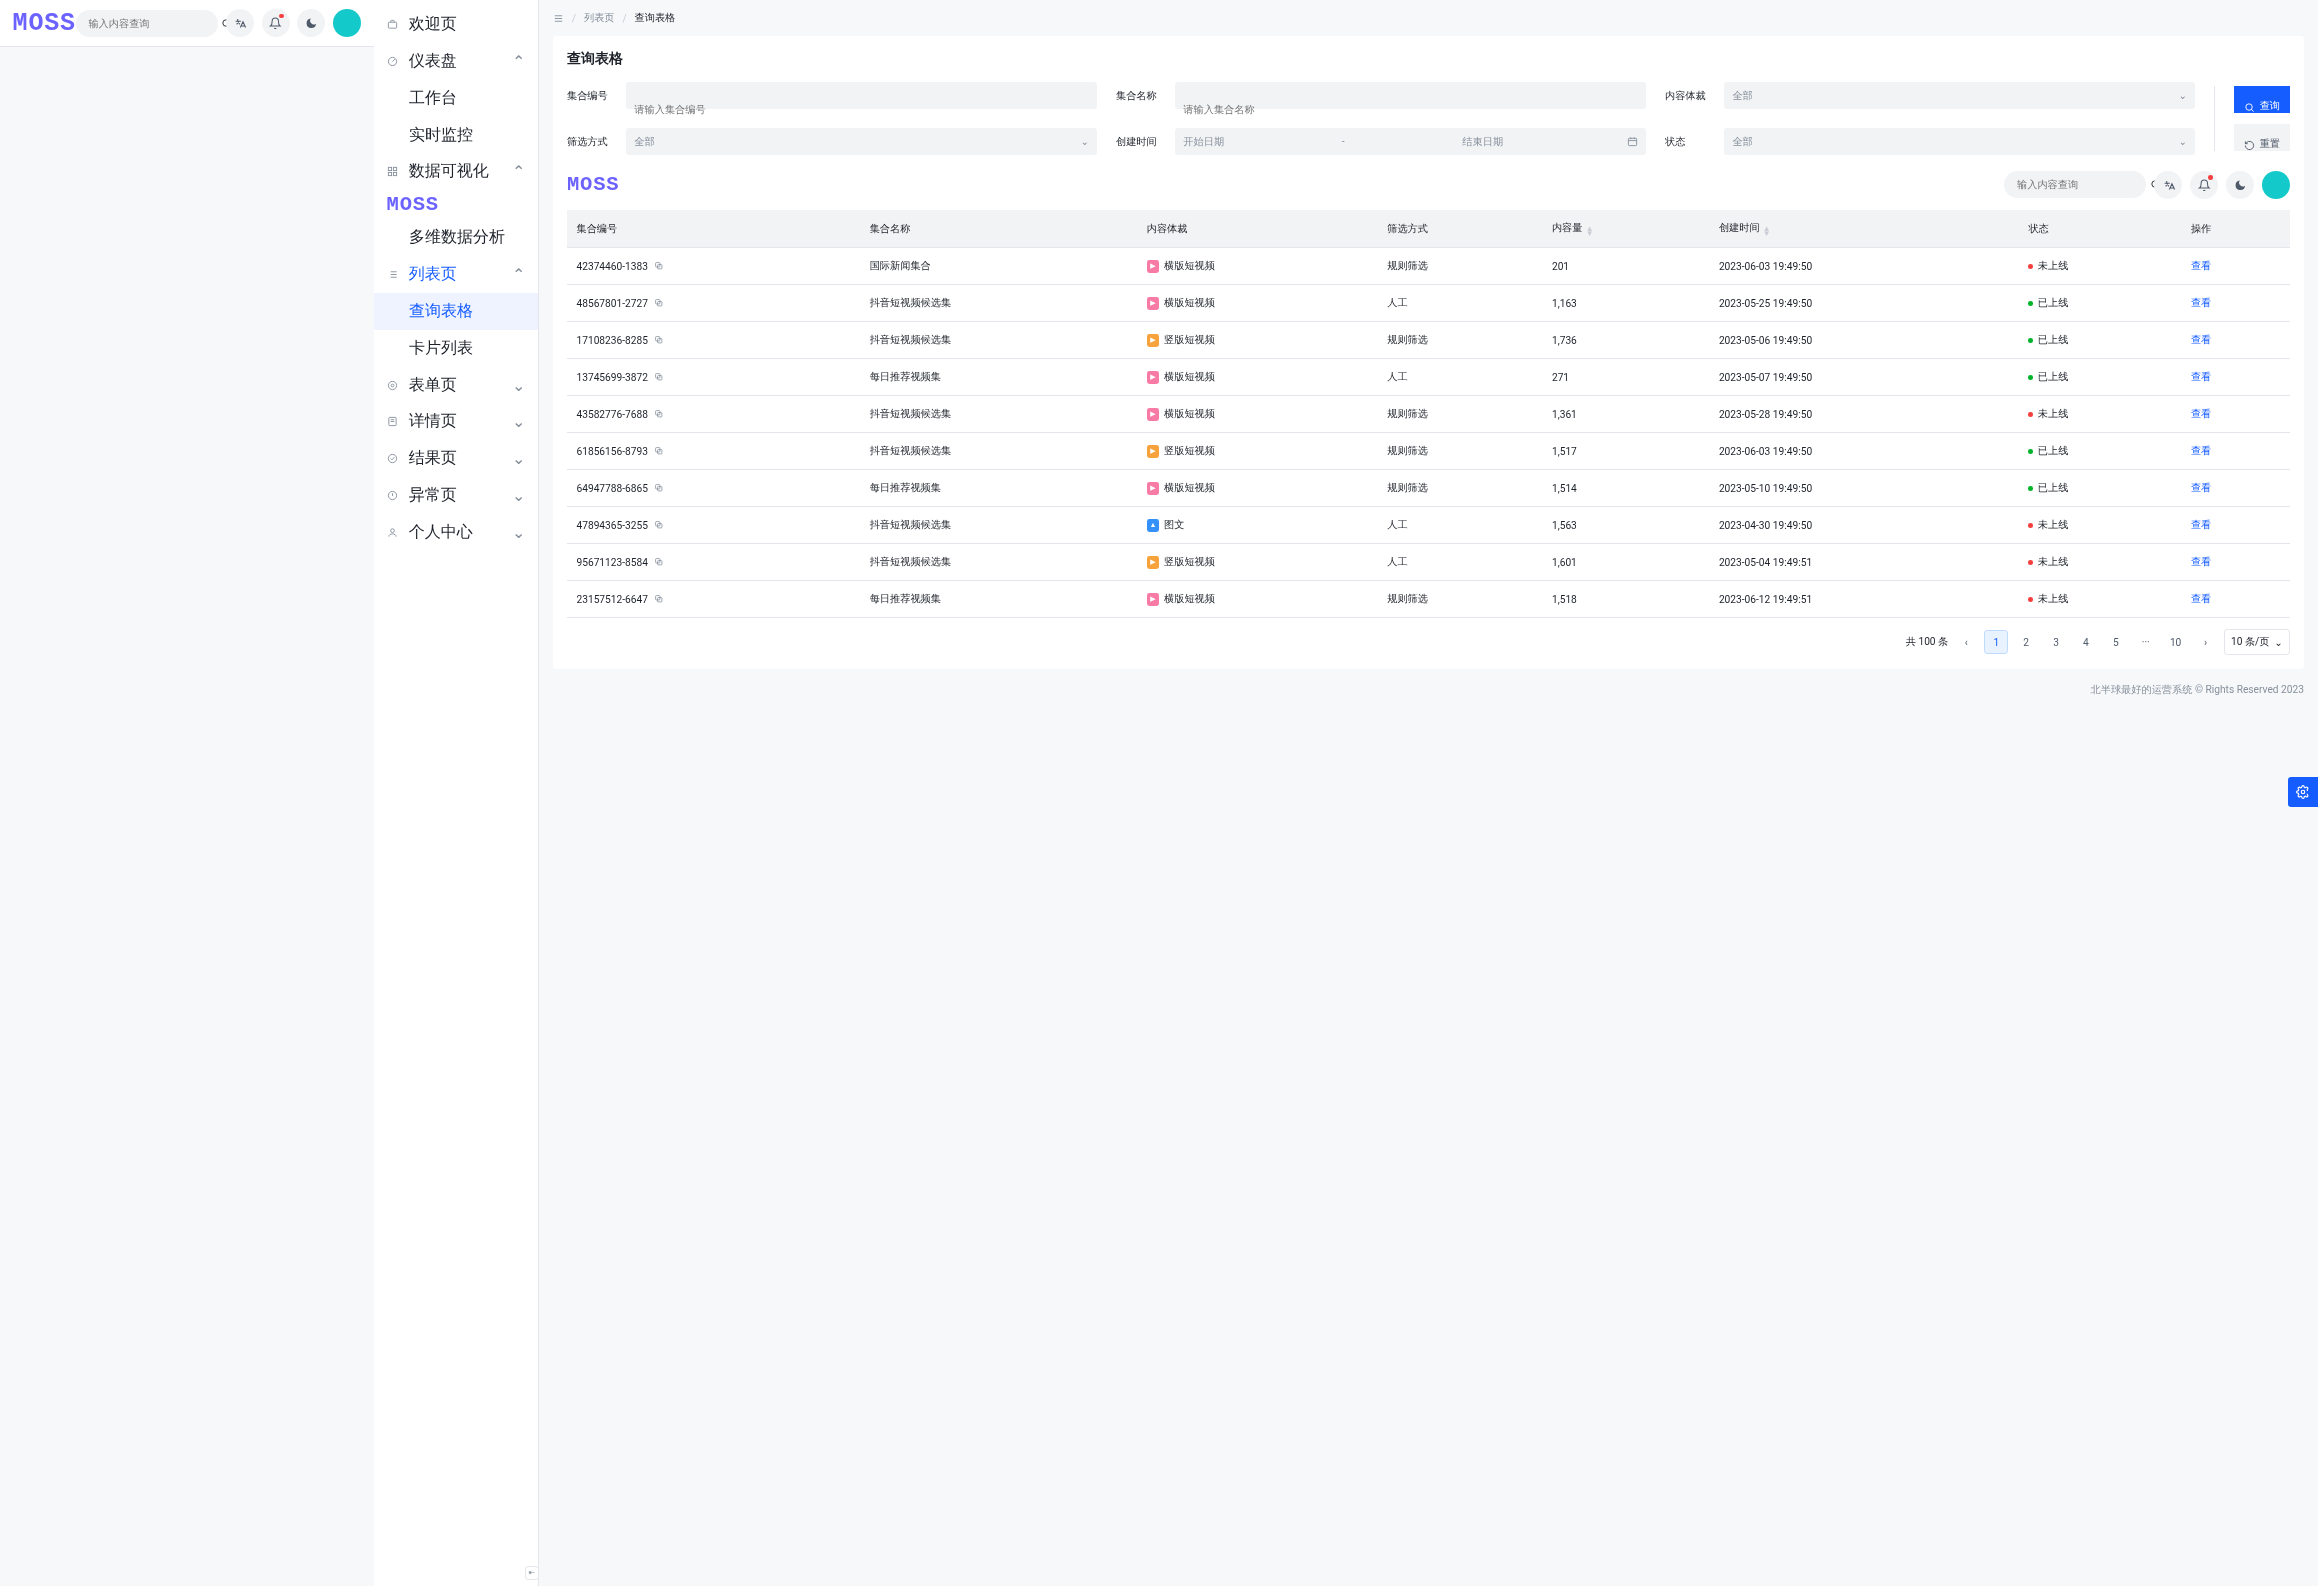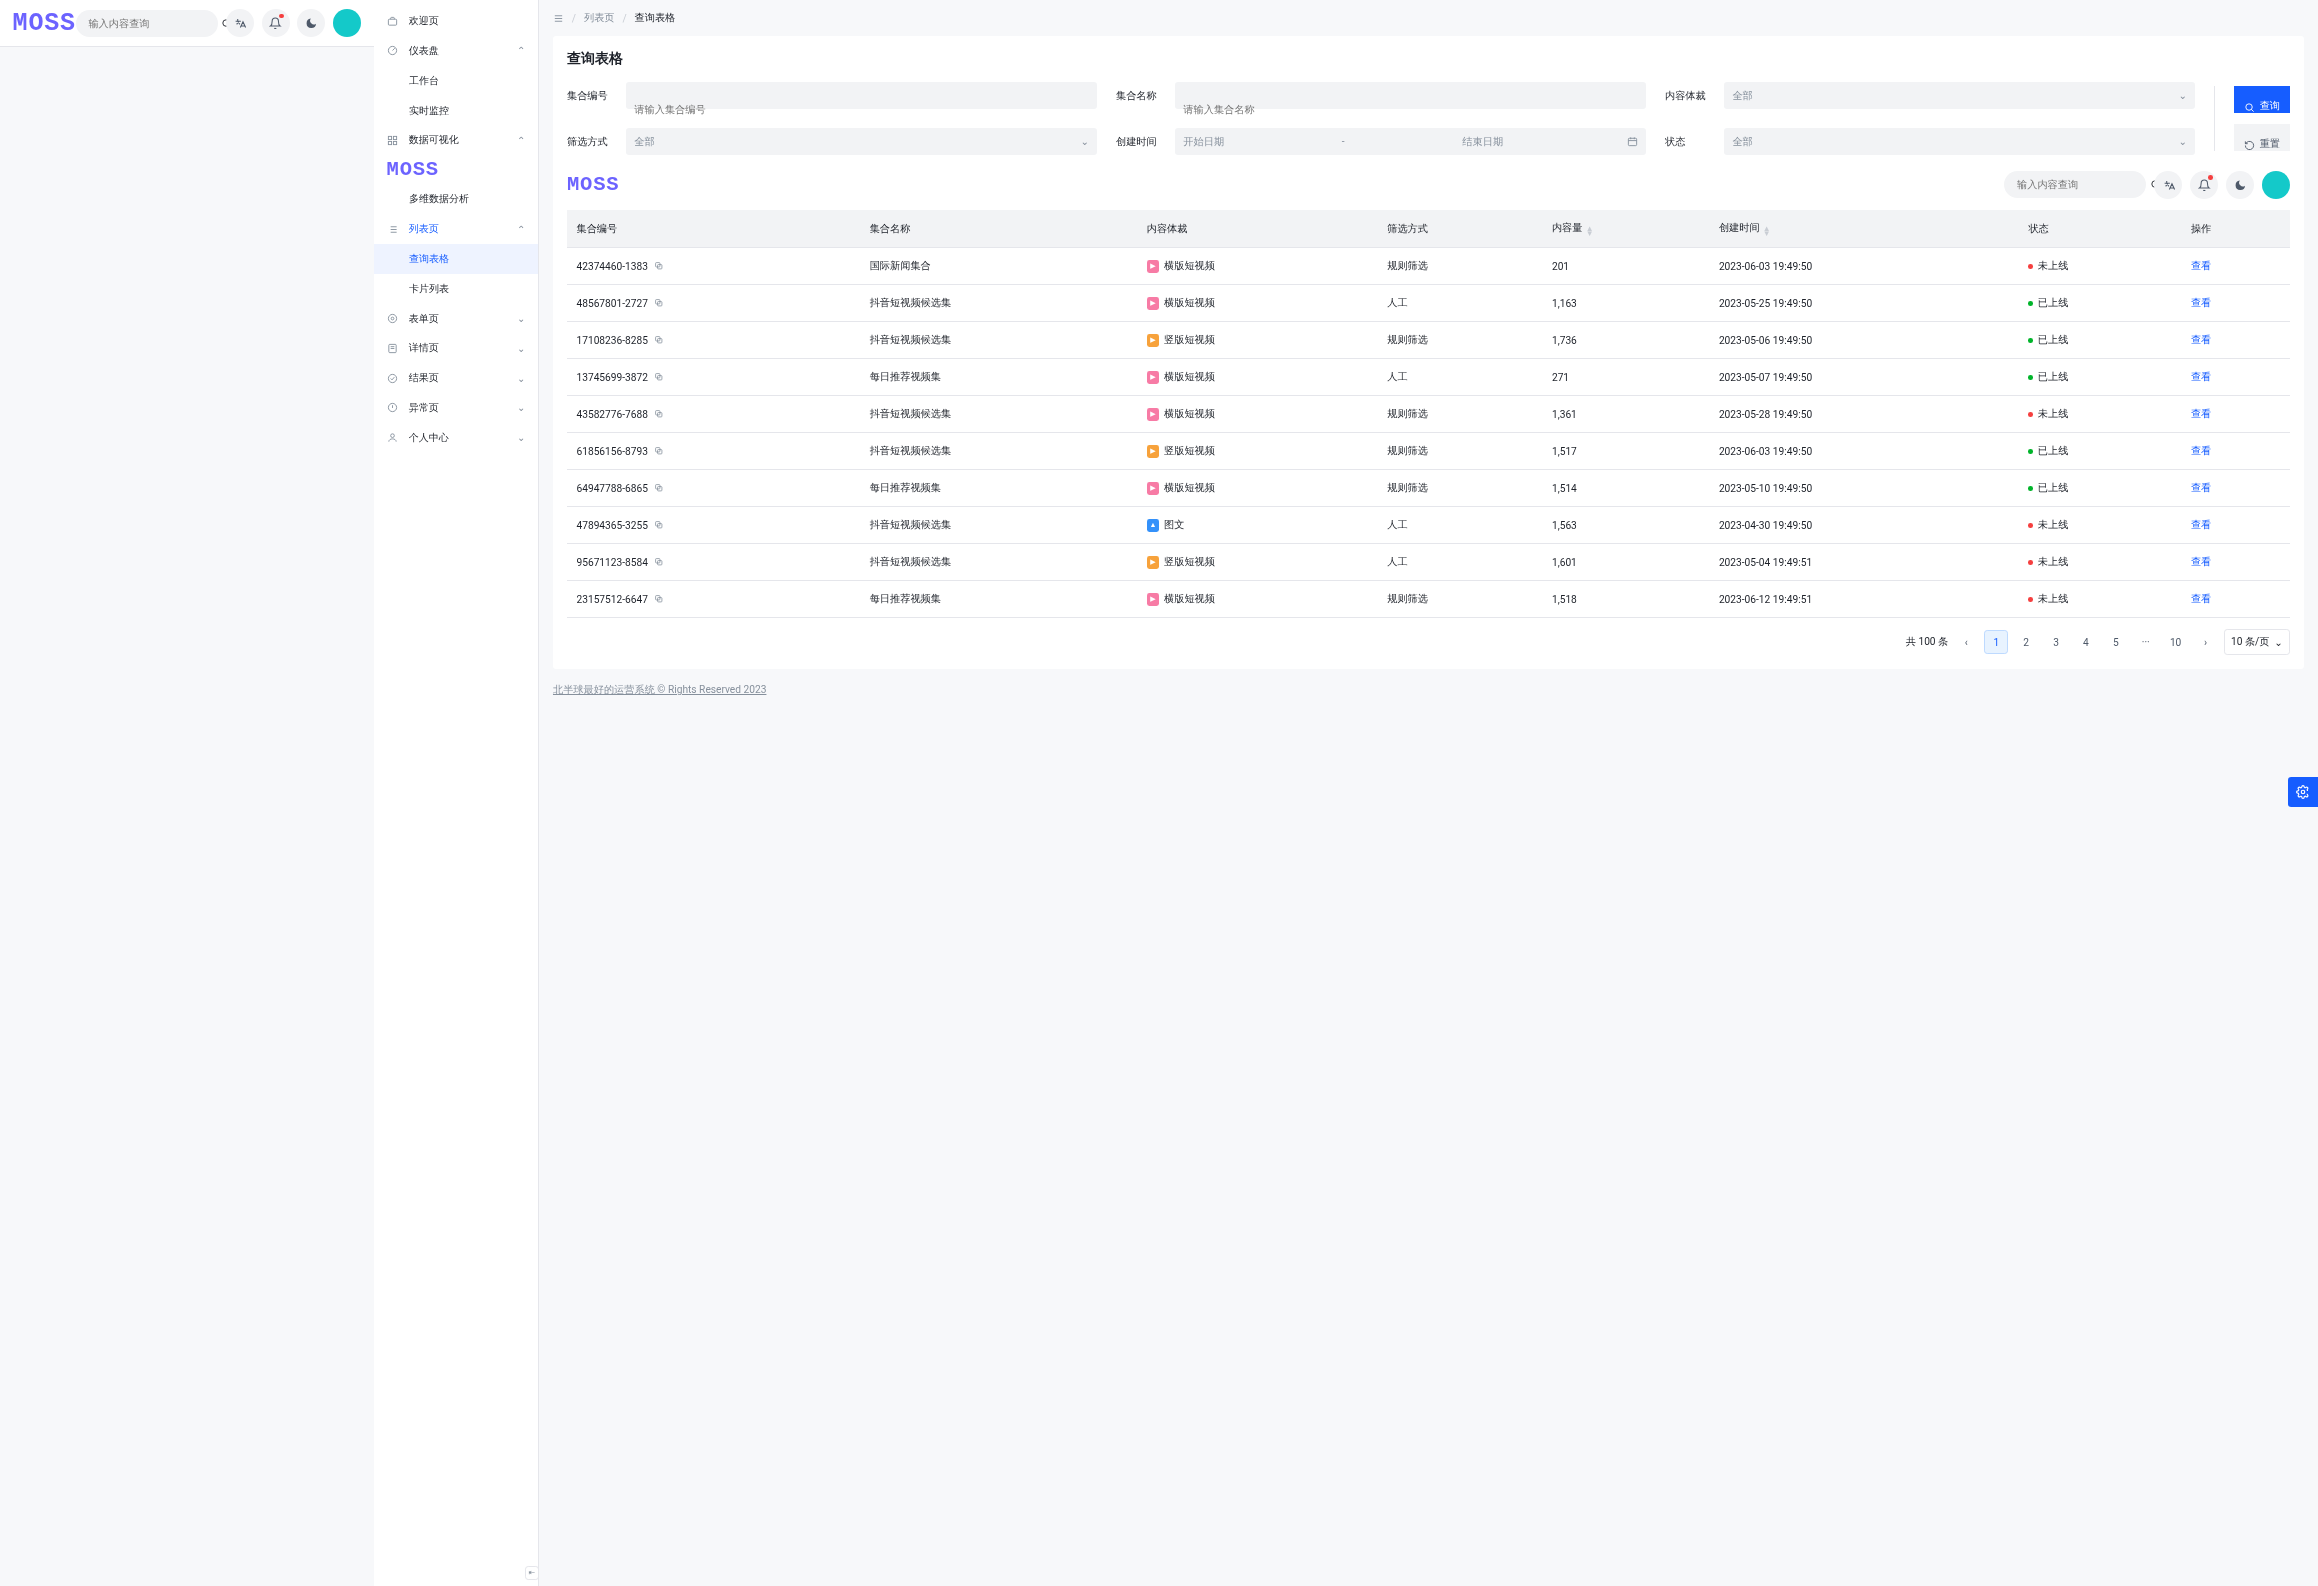--- a/index.html
+++ b/index.html
@@ -83,21 +83,21 @@
     border-right: 0.8px solid #e5e6eb;
     padding: 6.3px 0;
     position: relative;
     overflow-y: auto;
   }
   .menu-item {
     display: flex;
     align-items: center;
     gap: 9.5px;
     padding: 7.9px 12.6px;
-    font-size: 10px;
+    font-size: 16px;
     color: #1d2129;
     cursor: pointer;
   }
   .menu-item.child { padding-left: 35px; color: #1d2129; text-align: center; }
   .menu-item.active { color: #165dff; background: #eef3ff; }
   .menu-item .chev { margin-left: auto; color: #86909c; }
   .menu-icon { width: 12.6px; color: #86909c; display: flex; align-items:center; justify-content:center; }
   .collapse-handle {
     position: absolute;
     right: -0.8px; bottom: 6.3px;
@@ -198,23 +198,22 @@
     min-width:23.6px;height:23.6px;border-radius:3.2px;display:flex;align-items:center;justify-content:center;
     color:#4e5969;background:transparent;cursor:pointer;
   }
   .pg-btn.current { background:#e8f3ff;color:#165dff;border:0.8px solid #bedaff; }
   .pg-size{
     height:26px;border:0.8px solid #e5e6eb;border-radius:3.2px;padding:0 6.3px;display:flex;align-items:center;gap:4.7px;
   }
 
   
   .footer {
-    text-align:left;font-size:10.2px;color:#86909c;
+    text-align:right;font-size:10.2px;color:#86909c;
     padding:14px 0 4.7px;
-    text-decoration:underline;
   }
 
   
   .settings-fab {
     position:fixed;right:0;top:calc(50% - 15.8px);
     width:30px;height:30px;border-radius:3.2px 0 0 3.2px;
     background:#165dff;color:#fff;display:flex;align-items:center;justify-content:center;cursor:pointer;
   }
 
   

